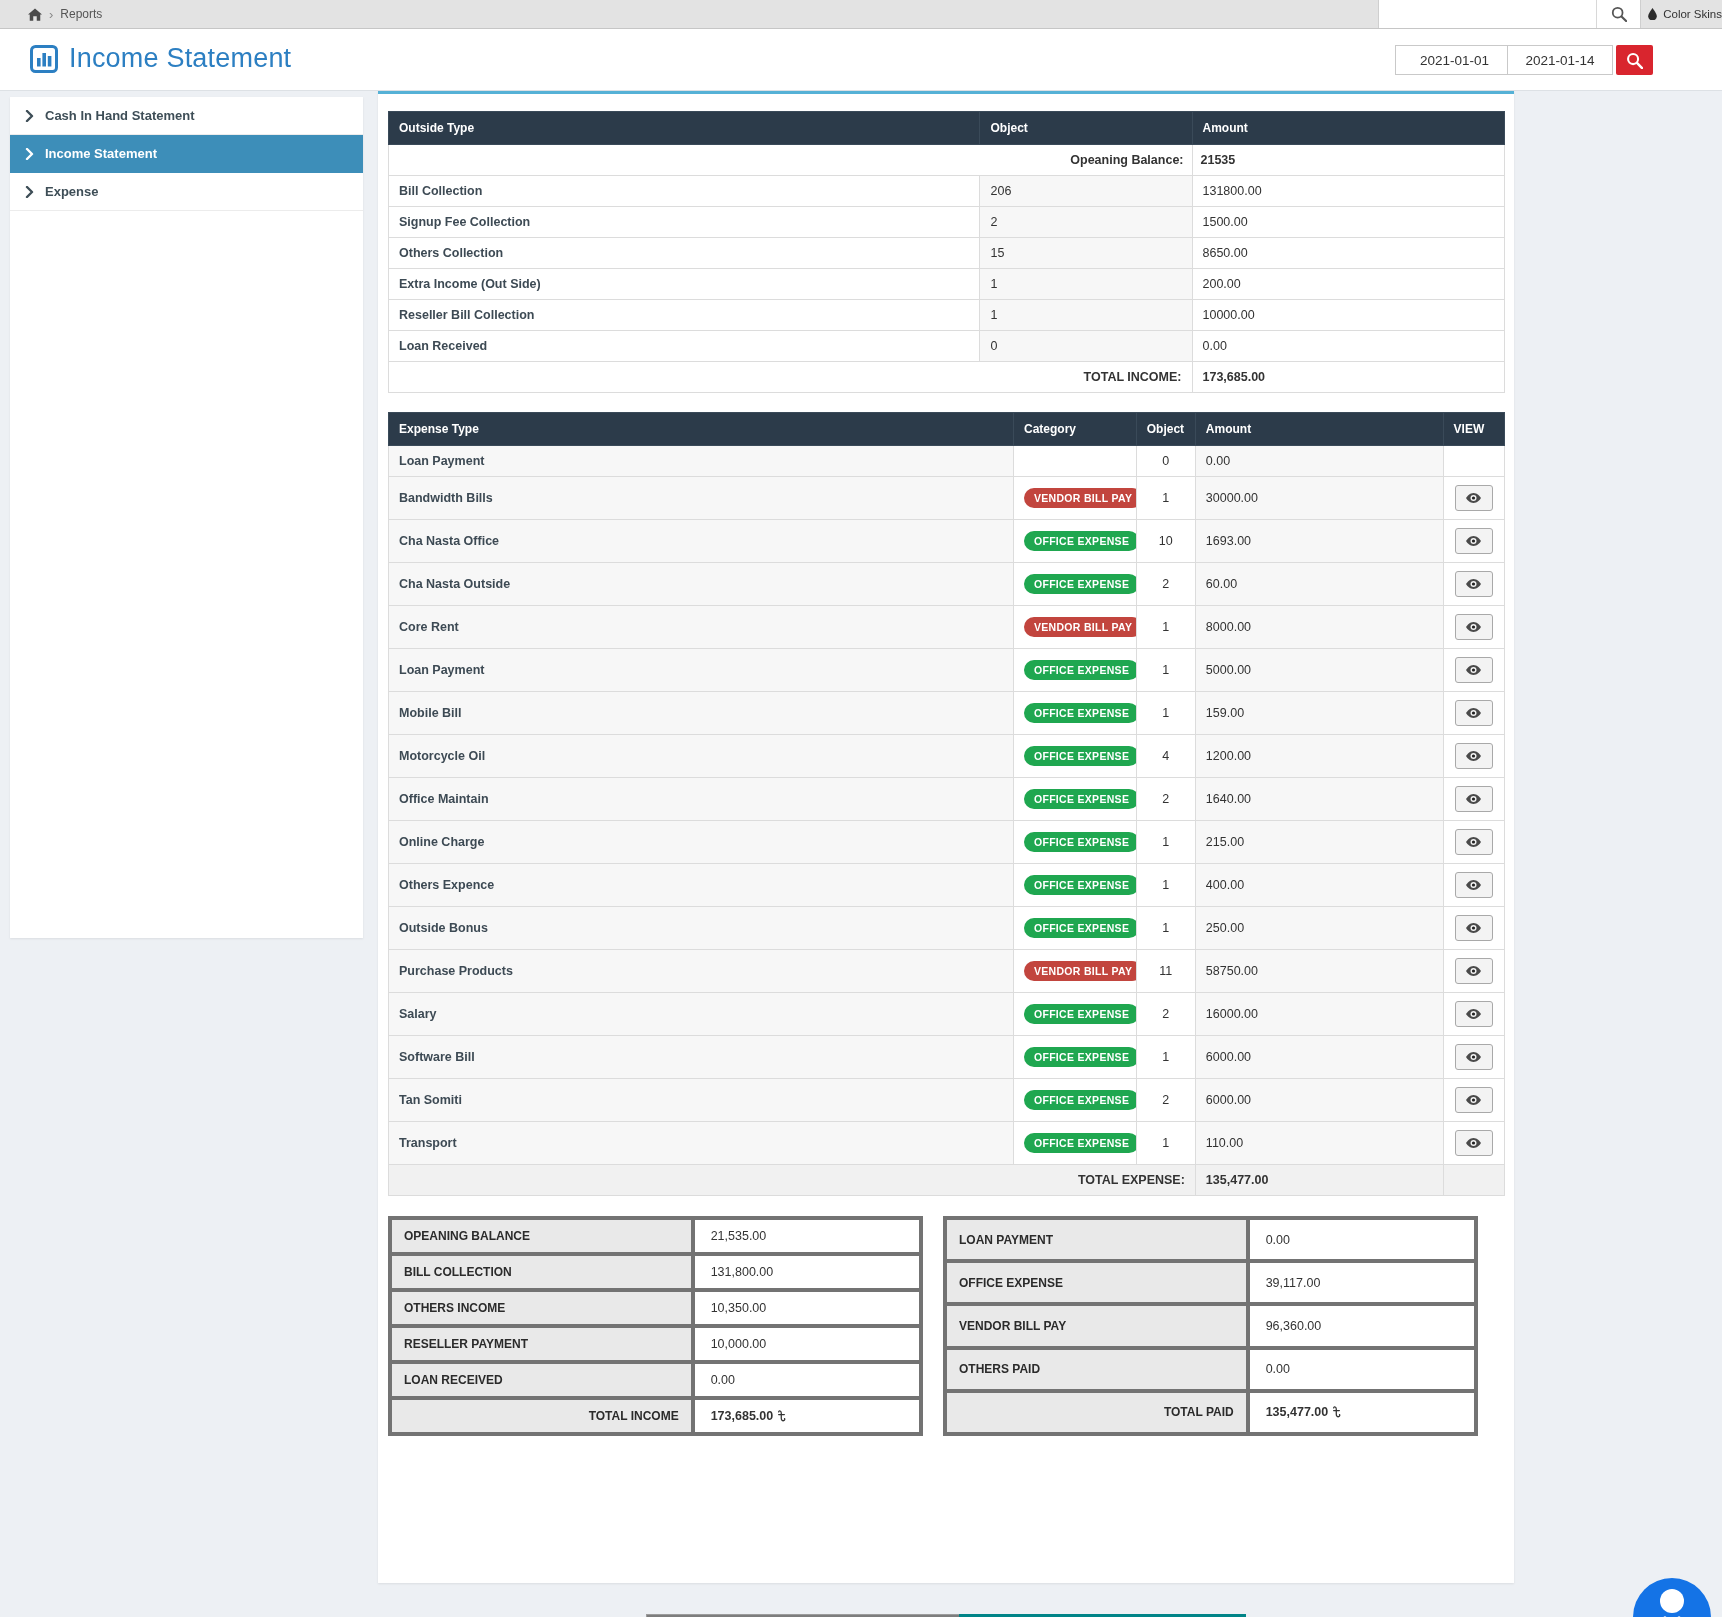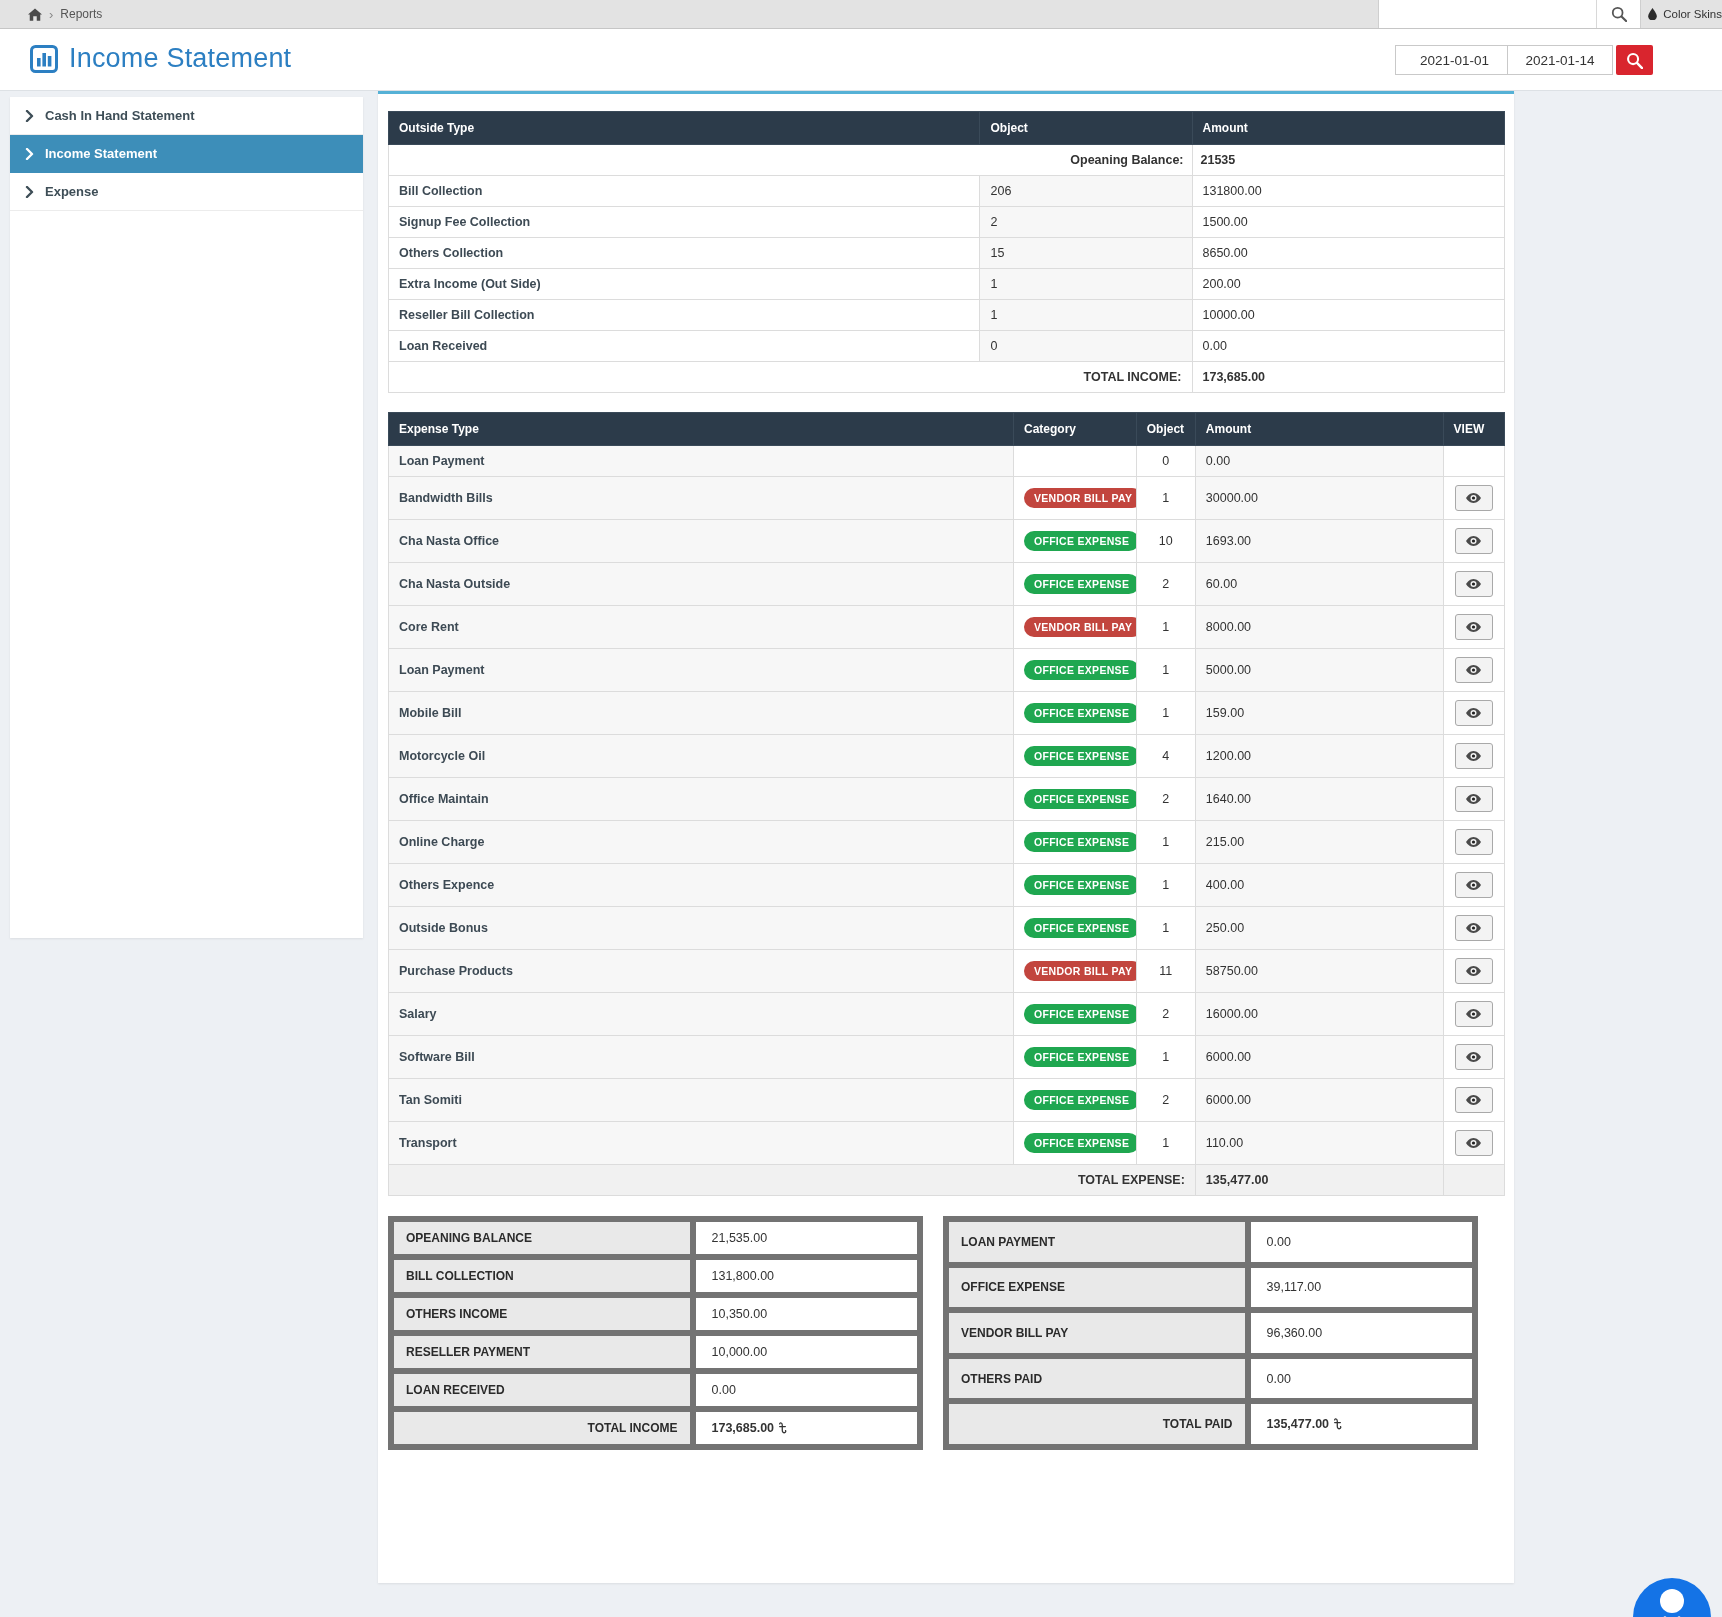--- a/index.html
+++ b/index.html
@@ -47,21 +47,21 @@
   .total-row td{background:#f1f1f1!important}
   .inc-total td{background:#fff!important}
   .open-row td{padding:8px}
 
   .badge{display:inline-block;padding:4px 10px;border-radius:11px;font-size:10.5px;font-weight:700;color:#fff;letter-spacing:.3px;white-space:nowrap}
   .view-btn{width:38px;height:26px;border:1px solid #a9a9a9;background:#f3f3f3;border-radius:3px;cursor:pointer;display:inline-flex;align-items:center;justify-content:center}
 
   
   .summary{display:flex;gap:20px;margin:20px 0 0 10px}
   .sum{width:535px}
-  .sum td{border:6px solid #737373;font-size:12.5px;padding:9px 12px;height:34px;white-space:nowrap;overflow:hidden}
+  .sum td{border:4px solid #737373;font-size:12.5px;padding:9px 12px;height:34px;white-space:nowrap;overflow:hidden}
   .sum .lab{background:#e9e9e9;font-weight:700;font-size:12px;color:#2b2b2b}
   .sum .val{background:#fff;color:#333;padding-left:16px}
   .sum .tlab{text-align:right}
   .sum .tval{font-weight:700}
 
   
   .closing{width:600px;height:35px;margin:178px auto 0;display:flex}
   .cl-label{width:313px;background:#7d7d7d;border:1px solid #9b9b9b;border-right:none;color:#fff;font-weight:700;font-size:17px;display:flex;align-items:center;justify-content:flex-end;padding-right:10px;letter-spacing:.2px}
   .cl-value{flex:1;background:#008487;color:#fff;font-weight:700;font-size:25px;display:flex;align-items:center;padding-left:10px;gap:2px}
 

